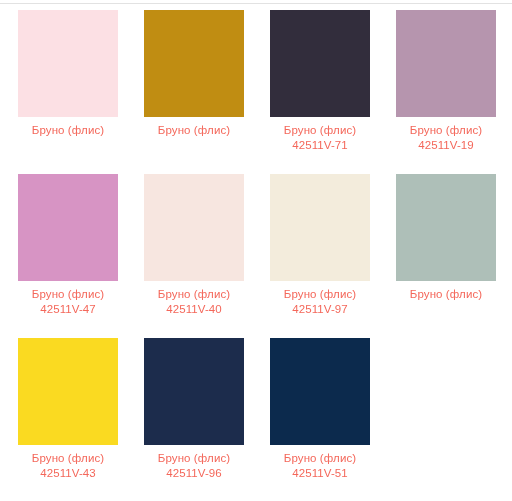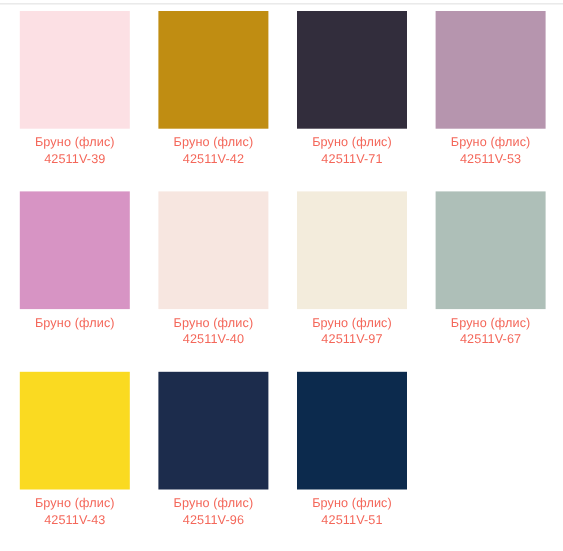--- a/index.html
+++ b/index.html
@@ -77,69 +77,67 @@
 
 <div id="catalog">
 
   <div class="top-rule" style="background: rgb(226, 226, 226);"></div>
 
   <div class="swatch-grid">
       <div class="swatch-card">
         <div class="swatch-chip" style="background-color: rgb(252, 224, 228);"></div>
         <div class="swatch-caption" style="color: rgb(244, 103, 90);">
           <span class="swatch-name">Бруно (флис)</span>
-          <span class="swatch-code">42511V-39</span>
         </div>
       </div>
       <div class="swatch-card">
         <div class="swatch-chip" style="background-color: rgb(192, 141, 18);"></div>
         <div class="swatch-caption" style="color: rgb(244, 103, 90);">
           <span class="swatch-name">Бруно (флис)</span>
-          <span class="swatch-code">42511V-42</span>
         </div>
       </div>
       <div class="swatch-card">
         <div class="swatch-chip" style="background-color: rgb(50, 45, 60);"></div>
         <div class="swatch-caption" style="color: rgb(244, 103, 90);">
           <span class="swatch-name">Бруно (флис)</span>
           <span class="swatch-code">42511V-71</span>
         </div>
       </div>
       <div class="swatch-card">
         <div class="swatch-chip" style="background-color: rgb(182, 149, 174);"></div>
         <div class="swatch-caption" style="color: rgb(244, 103, 90);">
           <span class="swatch-name">Бруно (флис)</span>
-          <span class="swatch-code">42511V-53</span>
+          <span class="swatch-code">42511V-19</span>
         </div>
       </div>
       <div class="swatch-card">
         <div class="swatch-chip" style="background-color: rgb(215, 148, 196);"></div>
         <div class="swatch-caption" style="color: rgb(244, 103, 90);">
           <span class="swatch-name">Бруно (флис)</span>
+          <span class="swatch-code">42511V-47</span>
         </div>
       </div>
       <div class="swatch-card">
         <div class="swatch-chip" style="background-color: rgb(247, 230, 224);"></div>
         <div class="swatch-caption" style="color: rgb(244, 103, 90);">
           <span class="swatch-name">Бруно (флис)</span>
           <span class="swatch-code">42511V-40</span>
         </div>
       </div>
       <div class="swatch-card">
         <div class="swatch-chip" style="background-color: rgb(243, 236, 220);"></div>
         <div class="swatch-caption" style="color: rgb(244, 103, 90);">
           <span class="swatch-name">Бруно (флис)</span>
           <span class="swatch-code">42511V-97</span>
         </div>
       </div>
       <div class="swatch-card">
         <div class="swatch-chip" style="background-color: rgb(174, 191, 184);"></div>
         <div class="swatch-caption" style="color: rgb(244, 103, 90);">
           <span class="swatch-name">Бруно (флис)</span>
-          <span class="swatch-code">42511V-67</span>
         </div>
       </div>
       <div class="swatch-card">
         <div class="swatch-chip" style="background-color: rgb(250, 218, 33);"></div>
         <div class="swatch-caption" style="color: rgb(244, 103, 90);">
           <span class="swatch-name">Бруно (флис)</span>
           <span class="swatch-code">42511V-43</span>
         </div>
       </div>
       <div class="swatch-card">

